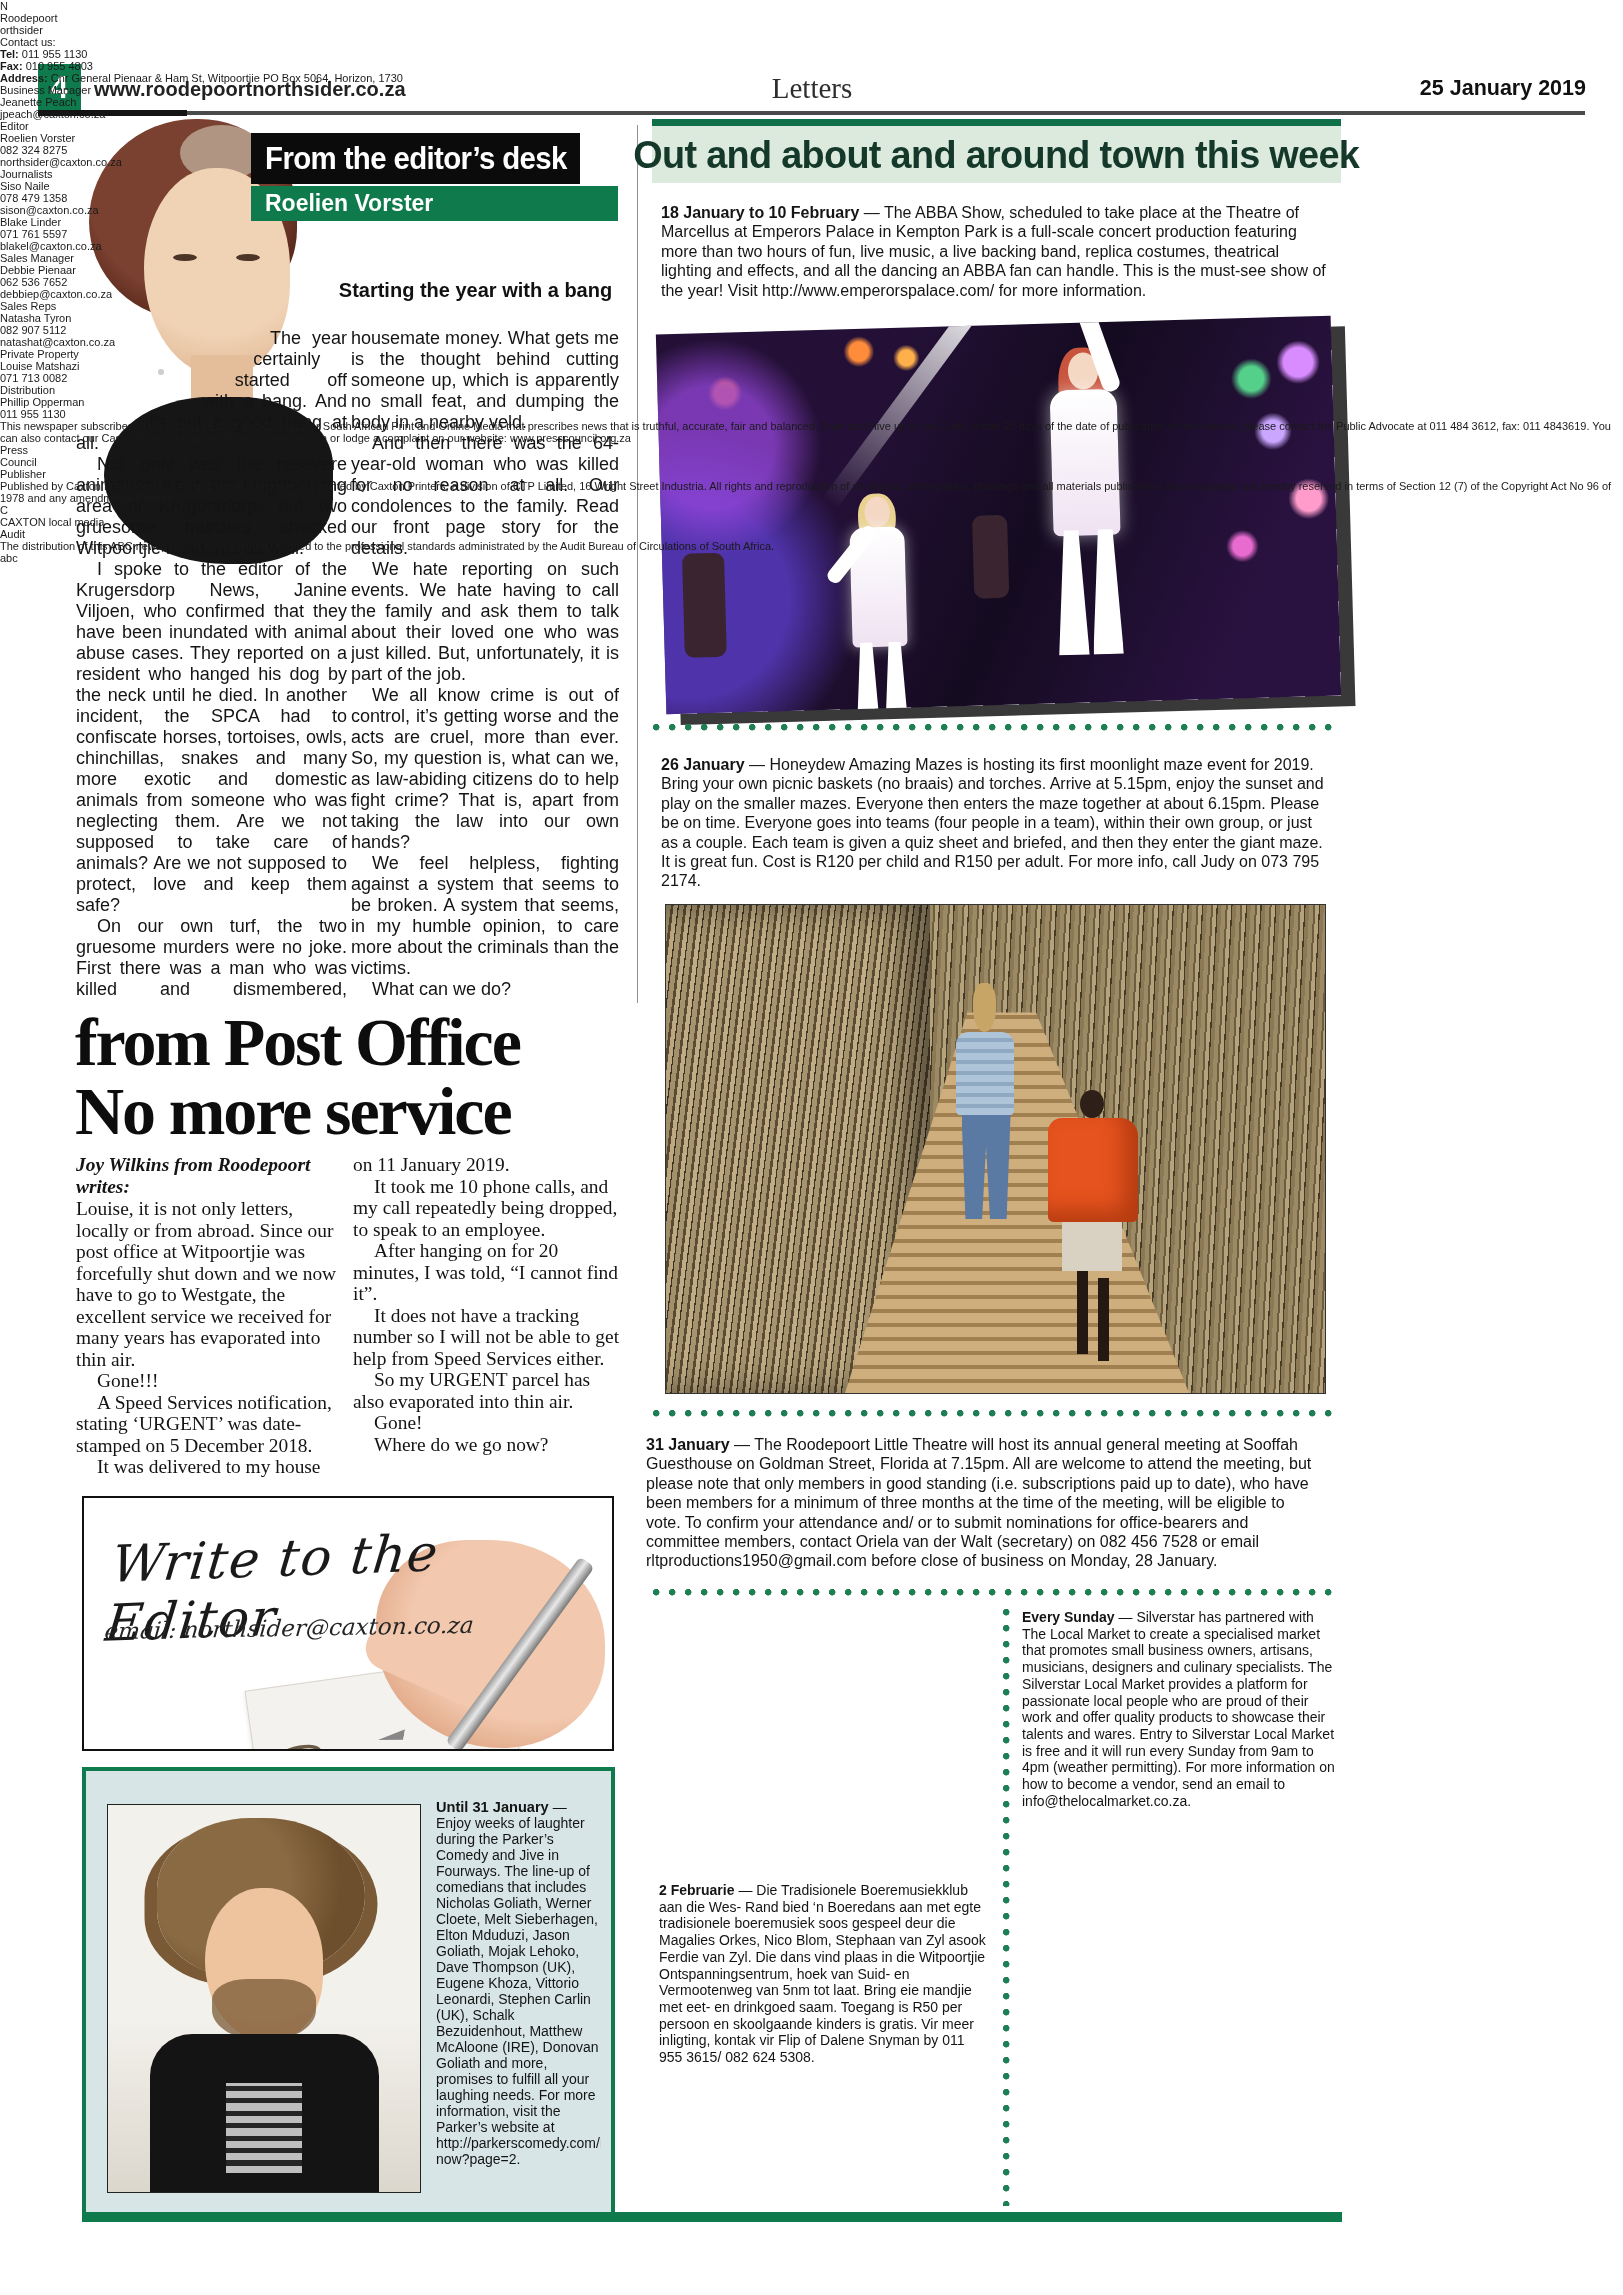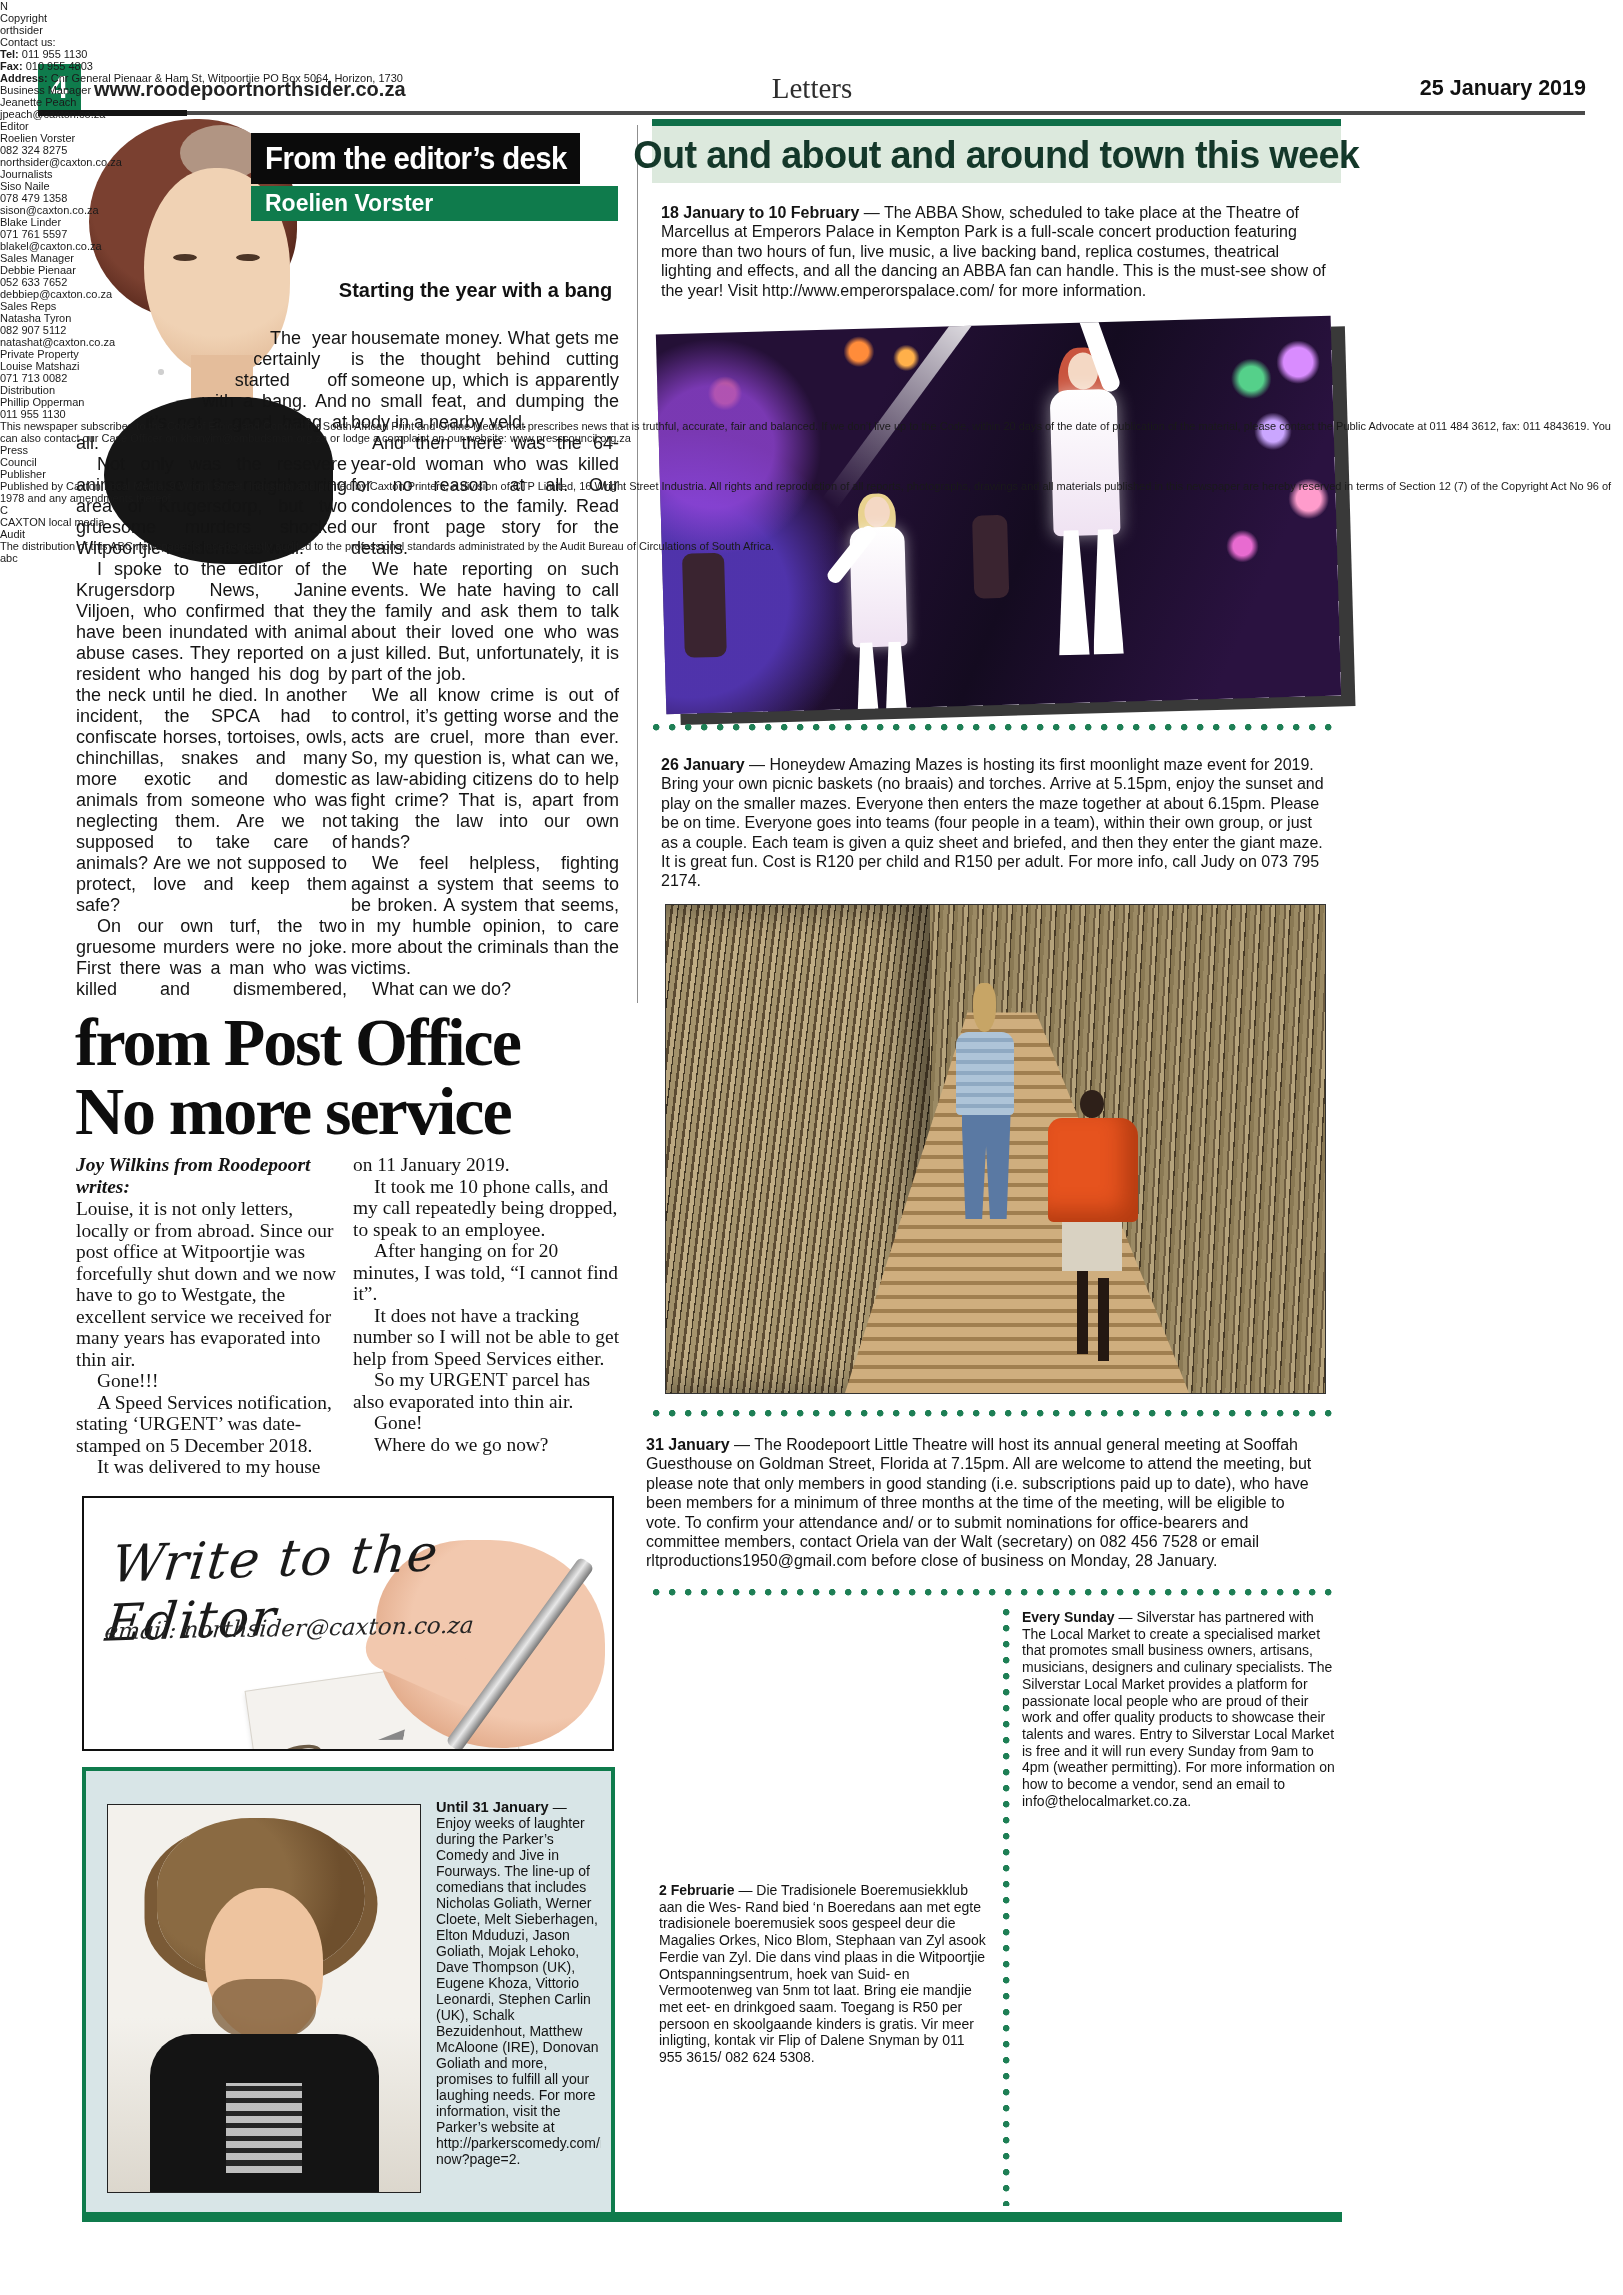--- a/index.html
+++ b/index.html
@@ -344,21 +344,21 @@
     <div class="bunt" style="left:201px; top:50px; border-top:21px solid #fdd835;"></div>
     <div class="market-woman-hair"></div>
     <div class="market-woman-face"></div>
   </div>
 
   <div class="abs mid-bottom-bar"></div>
 
   <div class="abs sb-vline"></div>
   <div class="abs sb-panel">
     <div>
-      <span class="sb-logo-n">N</span><span class="sb-logo-col"><span class="sb-logo-top" style="display:block;">Copyright</span><span class="sb-logo-rest" style="display:block;">orthsider</span></span>
+      <span class="sb-logo-n">N</span><span class="sb-logo-col"><span class="sb-logo-top" style="display:block;">Roodepoort</span><span class="sb-logo-rest" style="display:block;">orthsider</span></span>
     </div>
     <div class="sb-rule"></div>
     <div class="sb-heading">Contact us:</div>
     <div class="sb-line sb-contact-line"><b>Tel:</b> <span>011 955 1130</span></div>
     <div class="sb-line sb-contact-line"><b>Fax:</b> <span>010 955 4803</span></div>
     <div class="sb-line sb-contact-line"><b>Address:</b> <span>Cnr General Pienaar &amp; Ham St, Witpoortjie PO Box 5064, Horizon, 1730</span></div>
     <div>
         <div class="sb-group">
           <div class="sb-group-title">Business Manager</div>
           <div class="sb-line">Jeanette Peach</div>
@@ -377,21 +377,21 @@
           <div class="sb-line">sison@caxton.co.za</div>
         </div>
         <div class="sb-group">
           <div class="sb-line">Blake Linder</div>
           <div class="sb-line">071 761 5597</div>
           <div class="sb-line">blakel@caxton.co.za</div>
         </div>
         <div class="sb-group">
           <div class="sb-group-title">Sales Manager</div>
           <div class="sb-line">Debbie Pienaar</div>
-          <div class="sb-line">052 633 7652</div>
+          <div class="sb-line">062 536 7652</div>
           <div class="sb-line">debbiep@caxton.co.za</div>
         </div>
         <div class="sb-group">
           <div class="sb-group-title">Sales Reps</div>
           <div class="sb-line">Natasha Tyron</div>
           <div class="sb-line">082 907 5112</div>
           <div class="sb-line">natashat@caxton.co.za</div>
         </div>
         <div class="sb-group">
           <div class="sb-group-title">Private Property</div>

